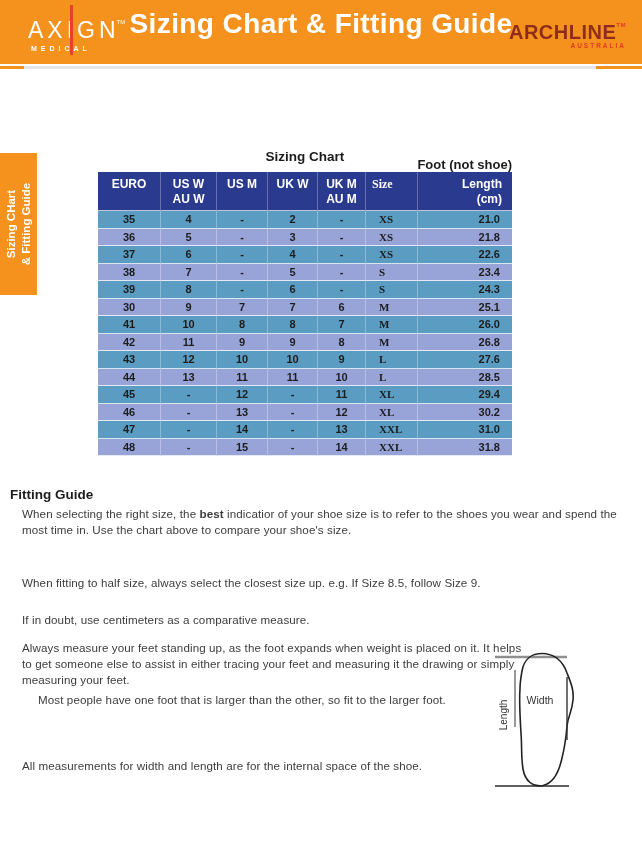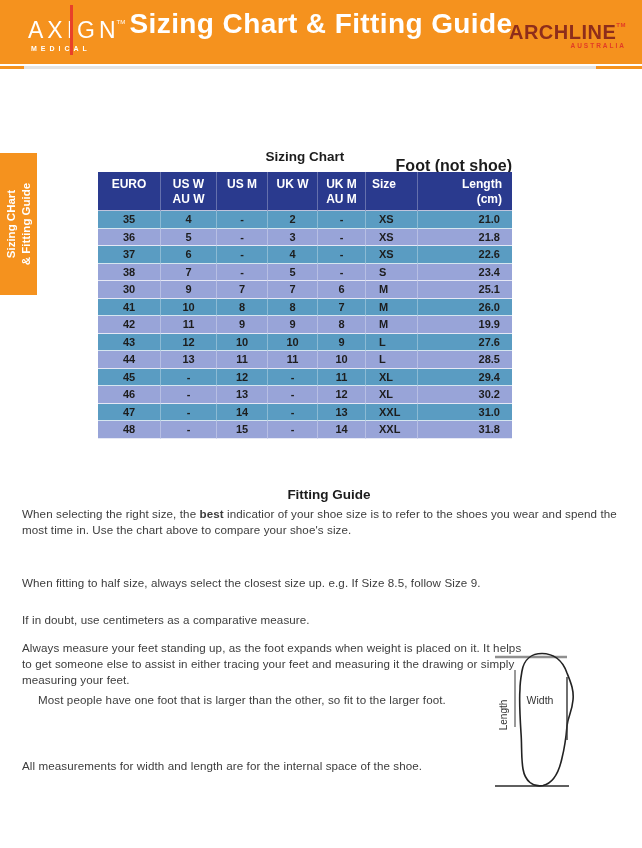--- a/index.html
+++ b/index.html
@@ -35,44 +35,44 @@
 
   
   .side-tab{position:absolute;left:0;top:153px;width:37px;height:142px;background:var(--orange);}
   .side-tab-inner{position:absolute;left:50%;top:50%;width:142px;
     transform:translate(-50%,-50%) rotate(-90deg);
     text-align:center;color:#fff;font-weight:700;font-size:11.5px;line-height:1.3;white-space:nowrap;}
 
   
   .table-section{position:absolute;left:98px;top:149px;width:414px;}
   .table-title{text-align:center;font-size:13.5px;font-weight:700;color:#1c1c1c;}
-  .foot-note{position:absolute;right:0;top:8px;font-size:16px;font-weight:700;color:#1c1c1c;}
+  .foot-note{position:absolute;right:0;top:8px;font-size:13px;font-weight:700;color:#1c1c1c;}
   table.sizing{position:absolute;left:0;top:23px;width:414px;border-collapse:separate;border-spacing:0;table-layout:fixed;}
   table.sizing col.w0{width:62px;} table.sizing col.w1{width:56px;}
   table.sizing col.w2{width:51px;} table.sizing col.w3{width:50px;}
   table.sizing col.w4{width:48px;} table.sizing col.w5{width:52px;}
   table.sizing col.w6{width:95px;}
   table.sizing th{background:var(--navy);color:#fff;font-size:12px;font-weight:700;
     height:39px;vertical-align:top;padding-top:4px;text-align:center;border-bottom:1px solid rgba(255,255,255,0.7);}
   table.sizing th + th{border-left:1px solid rgba(255,255,255,0.28);}
   table.sizing th .l1{display:block;line-height:16px;}
   table.sizing th .l2{display:block;line-height:14px;}
   table.sizing td{height:17.5px;font-size:11px;font-weight:700;color:#1d1d1d;
     text-align:center;border-bottom:1px solid rgba(255,255,255,0.75);}
   table.sizing td + td{border-left:1px solid rgba(255,255,255,0.3);}
   table.sizing tr.row-a td{background:var(--row_teal);}
   table.sizing tr.row-b td{background:var(--row_lavender);}
-  table.sizing .c5{text-align:left;padding-left:13px;}
+  table.sizing .c5{text-align:left;padding-left:13px;font-family:Liberation Serif, serif;}
   table.sizing .c6{text-align:right;padding-right:12px;}
   table.sizing th.c5{padding-left:0;text-align:left;}
   table.sizing th.c5 .l1{padding-left:6px;}
   table.sizing th.c6{padding-right:10px;}
 
   
-  .h-center{position:absolute;left:16px;right:0;text-align:center;font-size:13.5px;font-weight:700;color:#1c1c1c;}
+  .h-center{position:absolute;left:10px;right:0;text-align:left;font-size:13.5px;font-weight:700;color:#1c1c1c;}
   .para{position:absolute;left:22px;font-size:11.6px;line-height:16px;color:var(--body_text);letter-spacing:0.1px;}
   #fitting-title{top:487px;}
   #p-fit1{top:506px;width:608px;}
   #p-fit2{top:558px;width:608px;margin-top:17px;}
   #measure-title{top:584px;}
   #p-m1{top:612px;width:560px;}
   #p-m2{top:640px;width:500px;}
   #p-m3{top:692px;width:560px;margin-left:16px;}
   #p-m4{top:758px;width:560px;}
   #p-m5{top:786px;width:450px;}
@@ -182,20 +182,29 @@
           </tr>
           <tr class="row-b">
             <td class="c0">38</td>
             <td class="c1">7</td>
             <td class="c2">-</td>
             <td class="c3">5</td>
             <td class="c4">-</td>
             <td class="c5">S</td>
             <td class="c6">23.4</td>
           </tr>
+          <tr class="row-a">
+            <td class="c0">39</td>
+            <td class="c1">8</td>
+            <td class="c2">-</td>
+            <td class="c3">6</td>
+            <td class="c4">-</td>
+            <td class="c5">S</td>
+            <td class="c6">24.3</td>
+          </tr>
           <tr class="row-b">
             <td class="c0">30</td>
             <td class="c1">9</td>
             <td class="c2">7</td>
             <td class="c3">7</td>
             <td class="c4">6</td>
             <td class="c5">M</td>
             <td class="c6">25.1</td>
           </tr>
           <tr class="row-a">
@@ -207,21 +216,21 @@
             <td class="c5">M</td>
             <td class="c6">26.0</td>
           </tr>
           <tr class="row-b">
             <td class="c0">42</td>
             <td class="c1">11</td>
             <td class="c2">9</td>
             <td class="c3">9</td>
             <td class="c4">8</td>
             <td class="c5">M</td>
-            <td class="c6">19.9</td>
+            <td class="c6">26.8</td>
           </tr>
           <tr class="row-a">
             <td class="c0">43</td>
             <td class="c1">12</td>
             <td class="c2">10</td>
             <td class="c3">10</td>
             <td class="c4">9</td>
             <td class="c5">L</td>
             <td class="c6">27.6</td>
           </tr>

